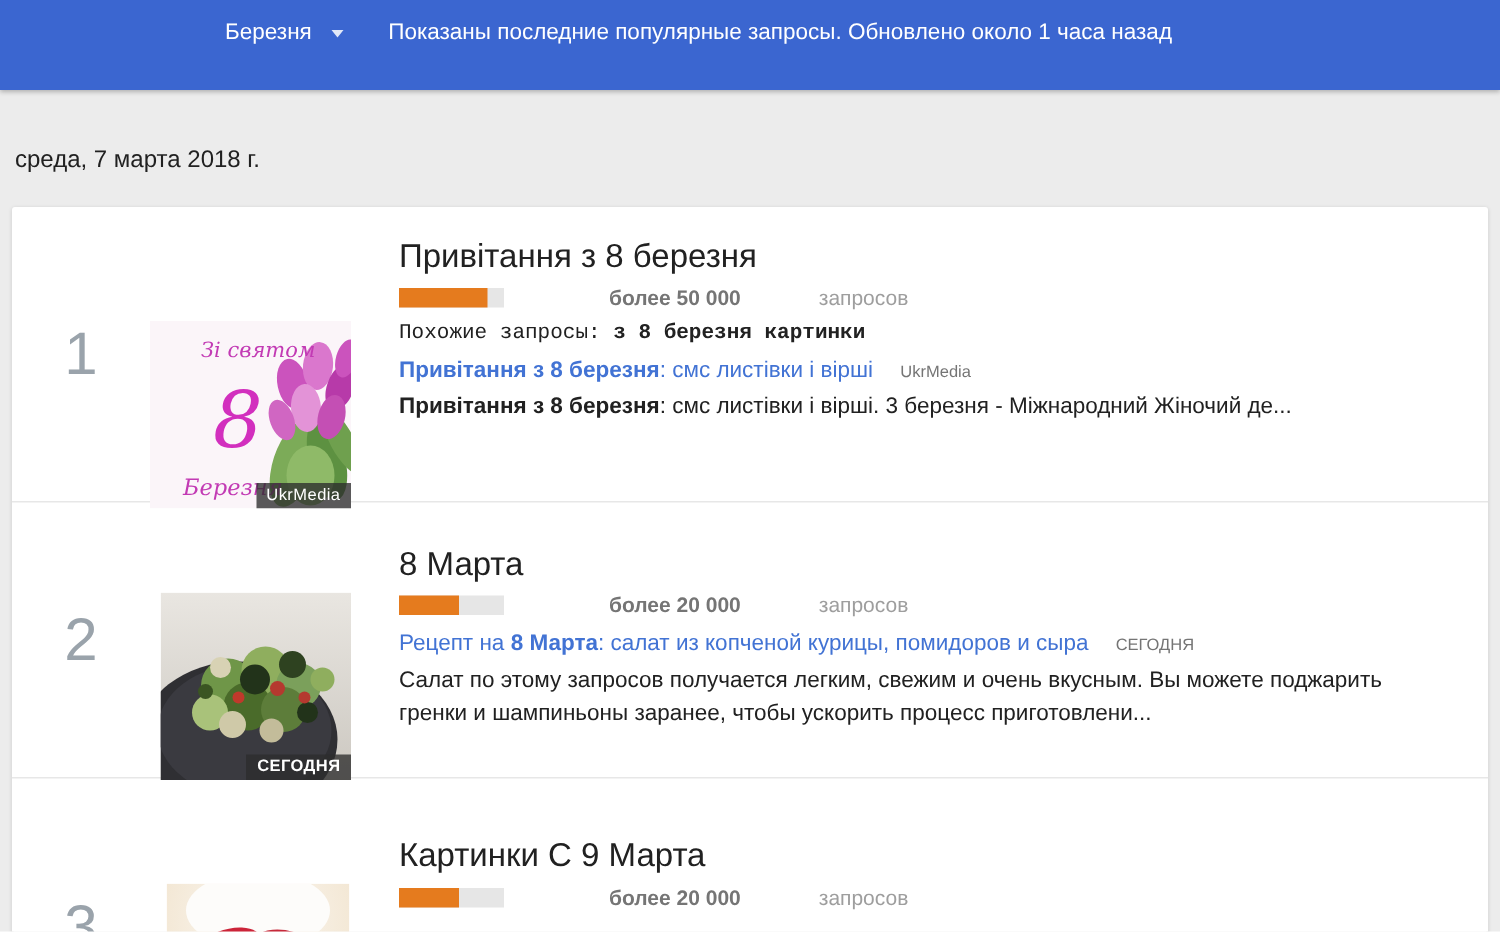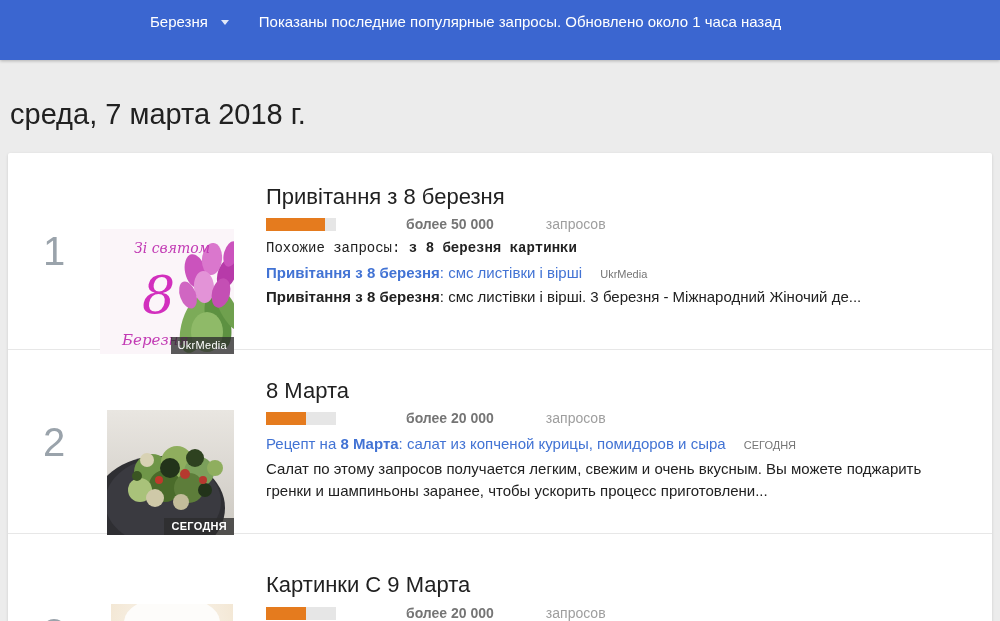--- a/index.html
+++ b/index.html
@@ -19,21 +19,21 @@
   .region { display:flex; align-items:center; cursor:pointer; }
   .region-label { font-size:15px; }
   .caret {
     width:0; height:0; margin-left:13px; margin-top:2px;
     border-left:4.5px solid transparent; border-right:4.5px solid transparent;
     border-top:5px solid rgba(255,255,255,0.85);
   }
   .status { font-size:15px; margin-left:30px; }
   
   .date-heading {
-    font-size:29px; font-weight:400; color:#212121;
+    font-size:16px; font-weight:400; color:#212121;
     margin:38px 0 22px 10px;
   }
   
   .card {
     margin:0 8px; width:984px; background:#fff;
     border-radius:2px; box-shadow:0 1px 3px rgba(0,0,0,0.14);
   }
   .item {
     display:flex; align-items:flex-start; box-sizing:border-box;
   }
@@ -49,21 +49,21 @@
   .thumb-1 { width:134px; margin-top:44px; }
   .thumb-2 { width:127px; margin-left:7px; margin-top:28px; }
   .thumb-3 { width:122px; margin-left:11px; margin-top:38px; }
   .overlay-badge {
     position:absolute; right:0; bottom:0;
     background:rgba(45,45,45,0.78); color:#fff;
     font-size:11px; padding:2px 7px 3px; letter-spacing:0.3px;
   }
   .overlay-badge.caps { font-weight:bold; }
   .content { margin-left:32px; flex:1; min-width:0; }
-  .content-1 { margin-top:31px; }
+  .content-1 { margin-top:20px; }
   .content-2 { margin-top:28px; }
   .content-3 { margin-top:38px; }
   .title {
     font-size:22px; line-height:26px; color:#212121; font-weight:400; cursor:pointer;
   }
   .volume-row { display:flex; align-items:center; margin-top:7px; height:14px;gap:48px; }
   .bar { width:70px; height:13px; background:#e6e6e6; }
   .bar-fill { height:100%; background:#e57b1e; }
   .vol-bold { font-size:14px; font-weight:bold; color:#757575; margin-left:22px; }
   .vol-rest { font-size:14px; color:#9e9e9e; margin-left:4px; }

